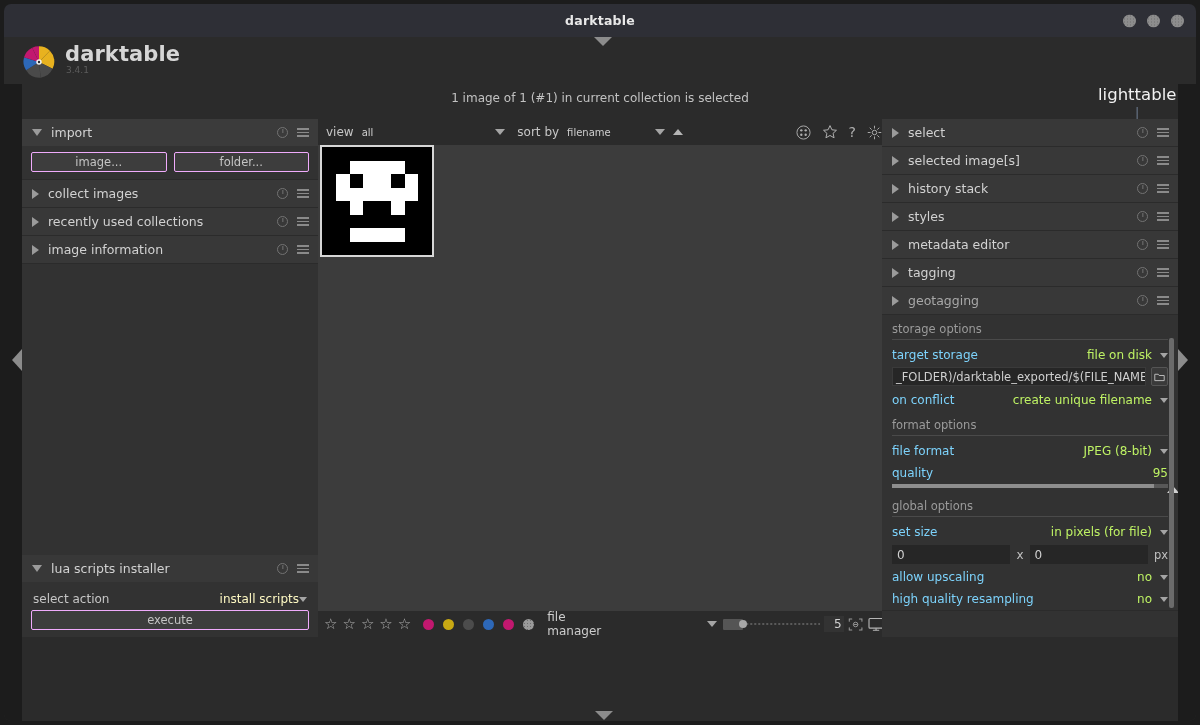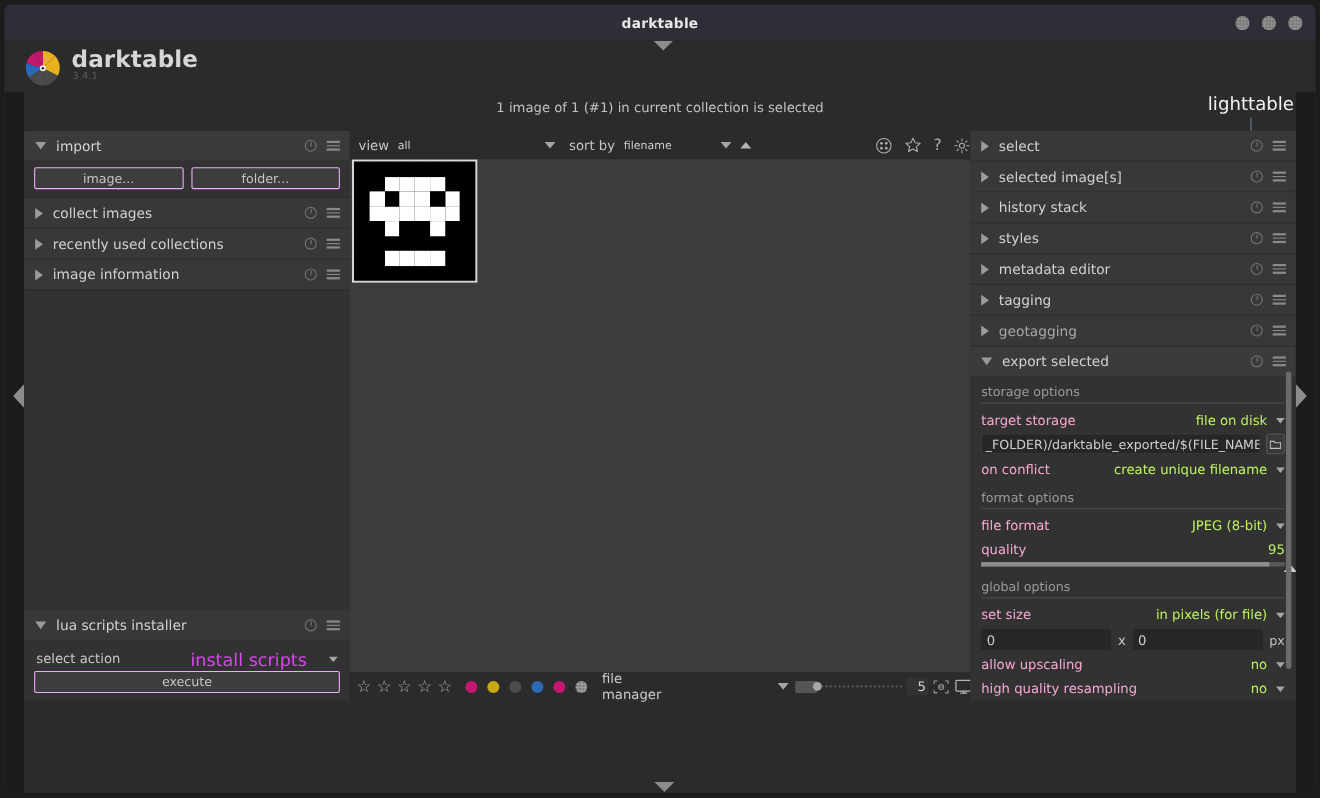--- a/index.html
+++ b/index.html
@@ -153,21 +153,21 @@
     display: flex; align-items: center; justify-content: center;
     cursor: pointer;
   }
   .btn-wide { width: 100%; height: 20px; }
 
   .lua-row {
     display: flex; align-items: center; justify-content: space-between;
     height: 22px; padding: 0 2px;
   }
   .lua-label { font-size: 12px; color: #c6c6c6; }
-  .lua-val { font-size: 16px; color: #d946ef; display: flex; align-items: center; gap: 20px; }
+  .lua-val { font-size: 12px; color: #fef9c3; display: flex; align-items: center; gap: 0; }
   .caret-sm {
     width: 0; height: 0;
     border-left: 4px solid transparent;
     border-right: 4px solid transparent;
     border-top: 5px solid #a5a5a5;
   }
 
   .lua-module {
     position: absolute; left: 0; bottom: 0; width: 296px;
   }
@@ -175,21 +175,21 @@
   
   .sec-label {
     font-size: 11.5px; color: #9b9b9b;
     padding: 7px 10px 3px;
   }
   .sec-rule { height: 1px; background: #4a4a4a; margin: 0 10px 4px; }
   .row {
     display: flex; align-items: center; justify-content: space-between;
     padding: 2px 10px; height: 22px;
   }
-  .row-label { font-size: 12px; color: #f9a8d4; }
+  .row-label { font-size: 12px; color: #7dd3fc; }
   .row-value {
     font-size: 12px; color: #bef264;
     display: flex; align-items: center; gap: 8px;
   }
   .path-row { display: flex; align-items: center; gap: 5px; padding: 1px 10px 3px; }
   .path-input {
     flex: 1; height: 19px; background: #262626;
     border: 1px solid #3a3a3a;
     color: #cfcfcf; font-size: 11.5px;
     display: flex; align-items: center;
@@ -770,32 +770,20 @@
             <span class="ic-menu">
                 <i></i>
                 <i></i>
                 <i></i>
               </span>
           </span>
         </div>
       </div>
 
       <div class="module">
-        <div class="module-head lighter">
-          <span class="tri down"></span>
-          <span class="module-title">export selected</span>
-          <span class="mod-icons">
-            <span class="ic-reset"></span>
-            <span class="ic-menu">
-                <i></i>
-                <i></i>
-                <i></i>
-              </span>
-          </span>
-        </div>
 
         <div>
           <div class="sec-label">storage options</div>
           <div class="sec-rule"></div>
 
           <div class="row">
             <span class="row-label">target storage</span>
             <span class="row-value">
               <span>file on disk</span>
               <span class="caret-sm"></span>

